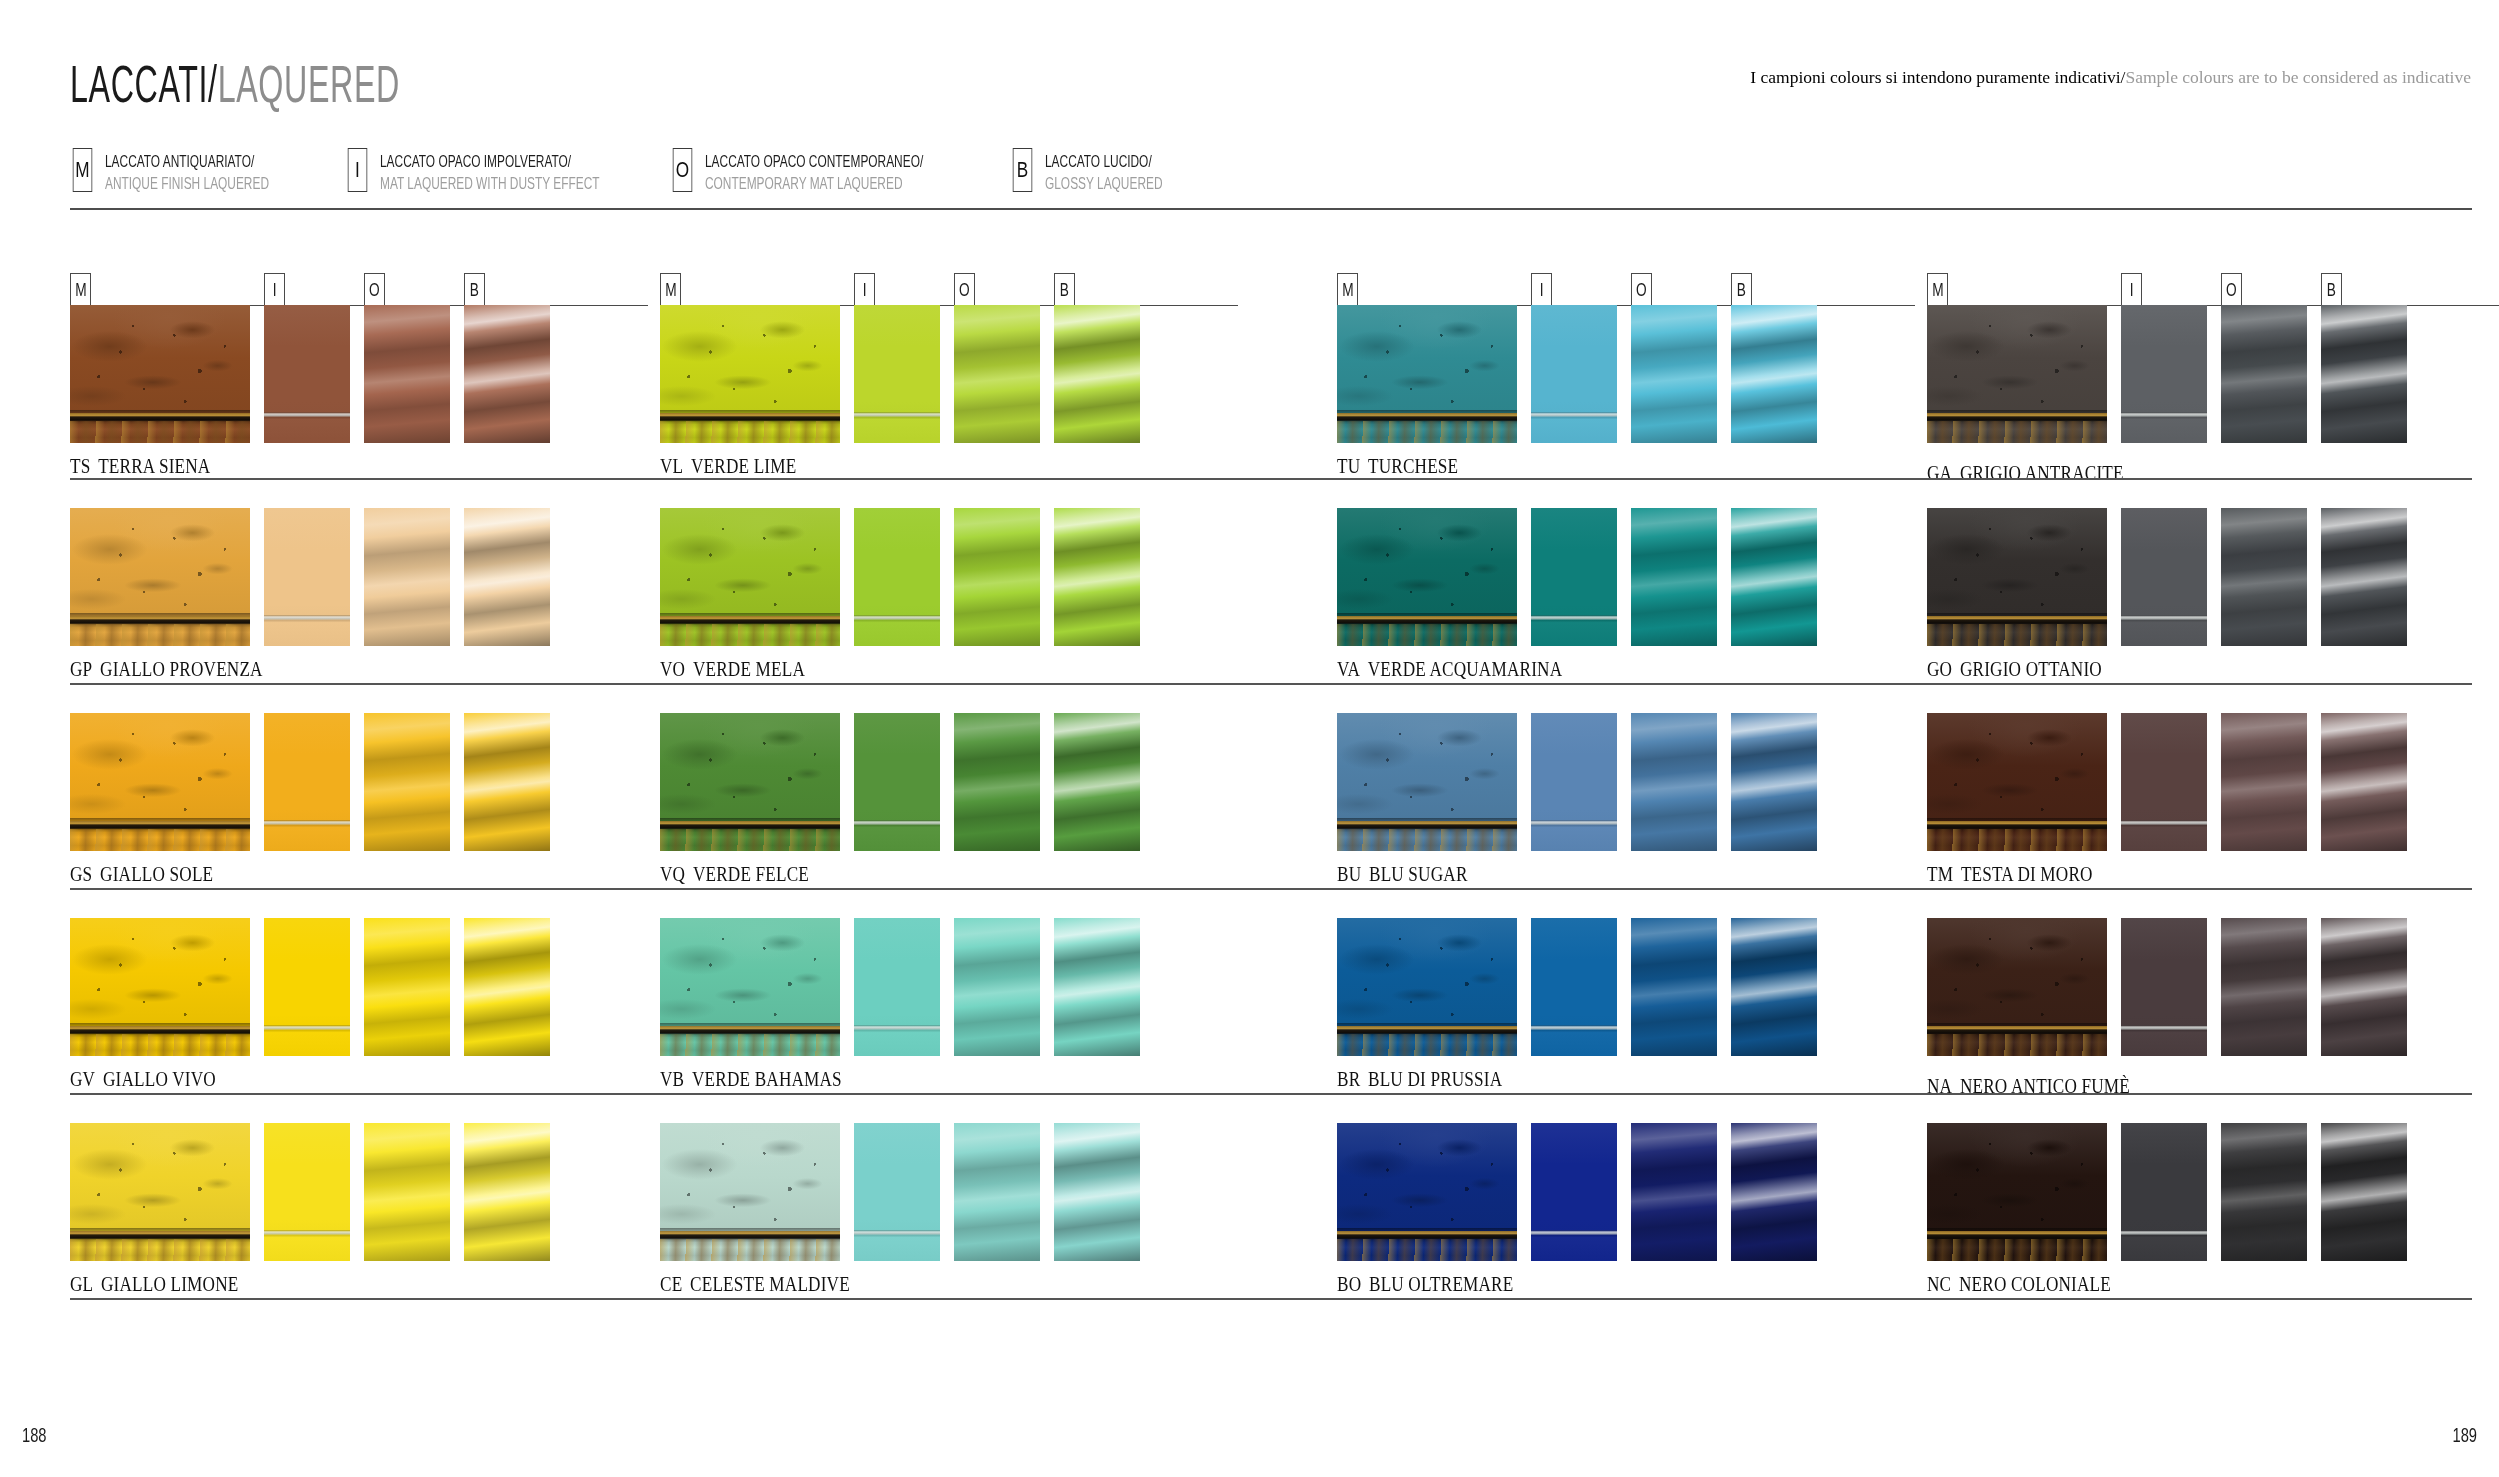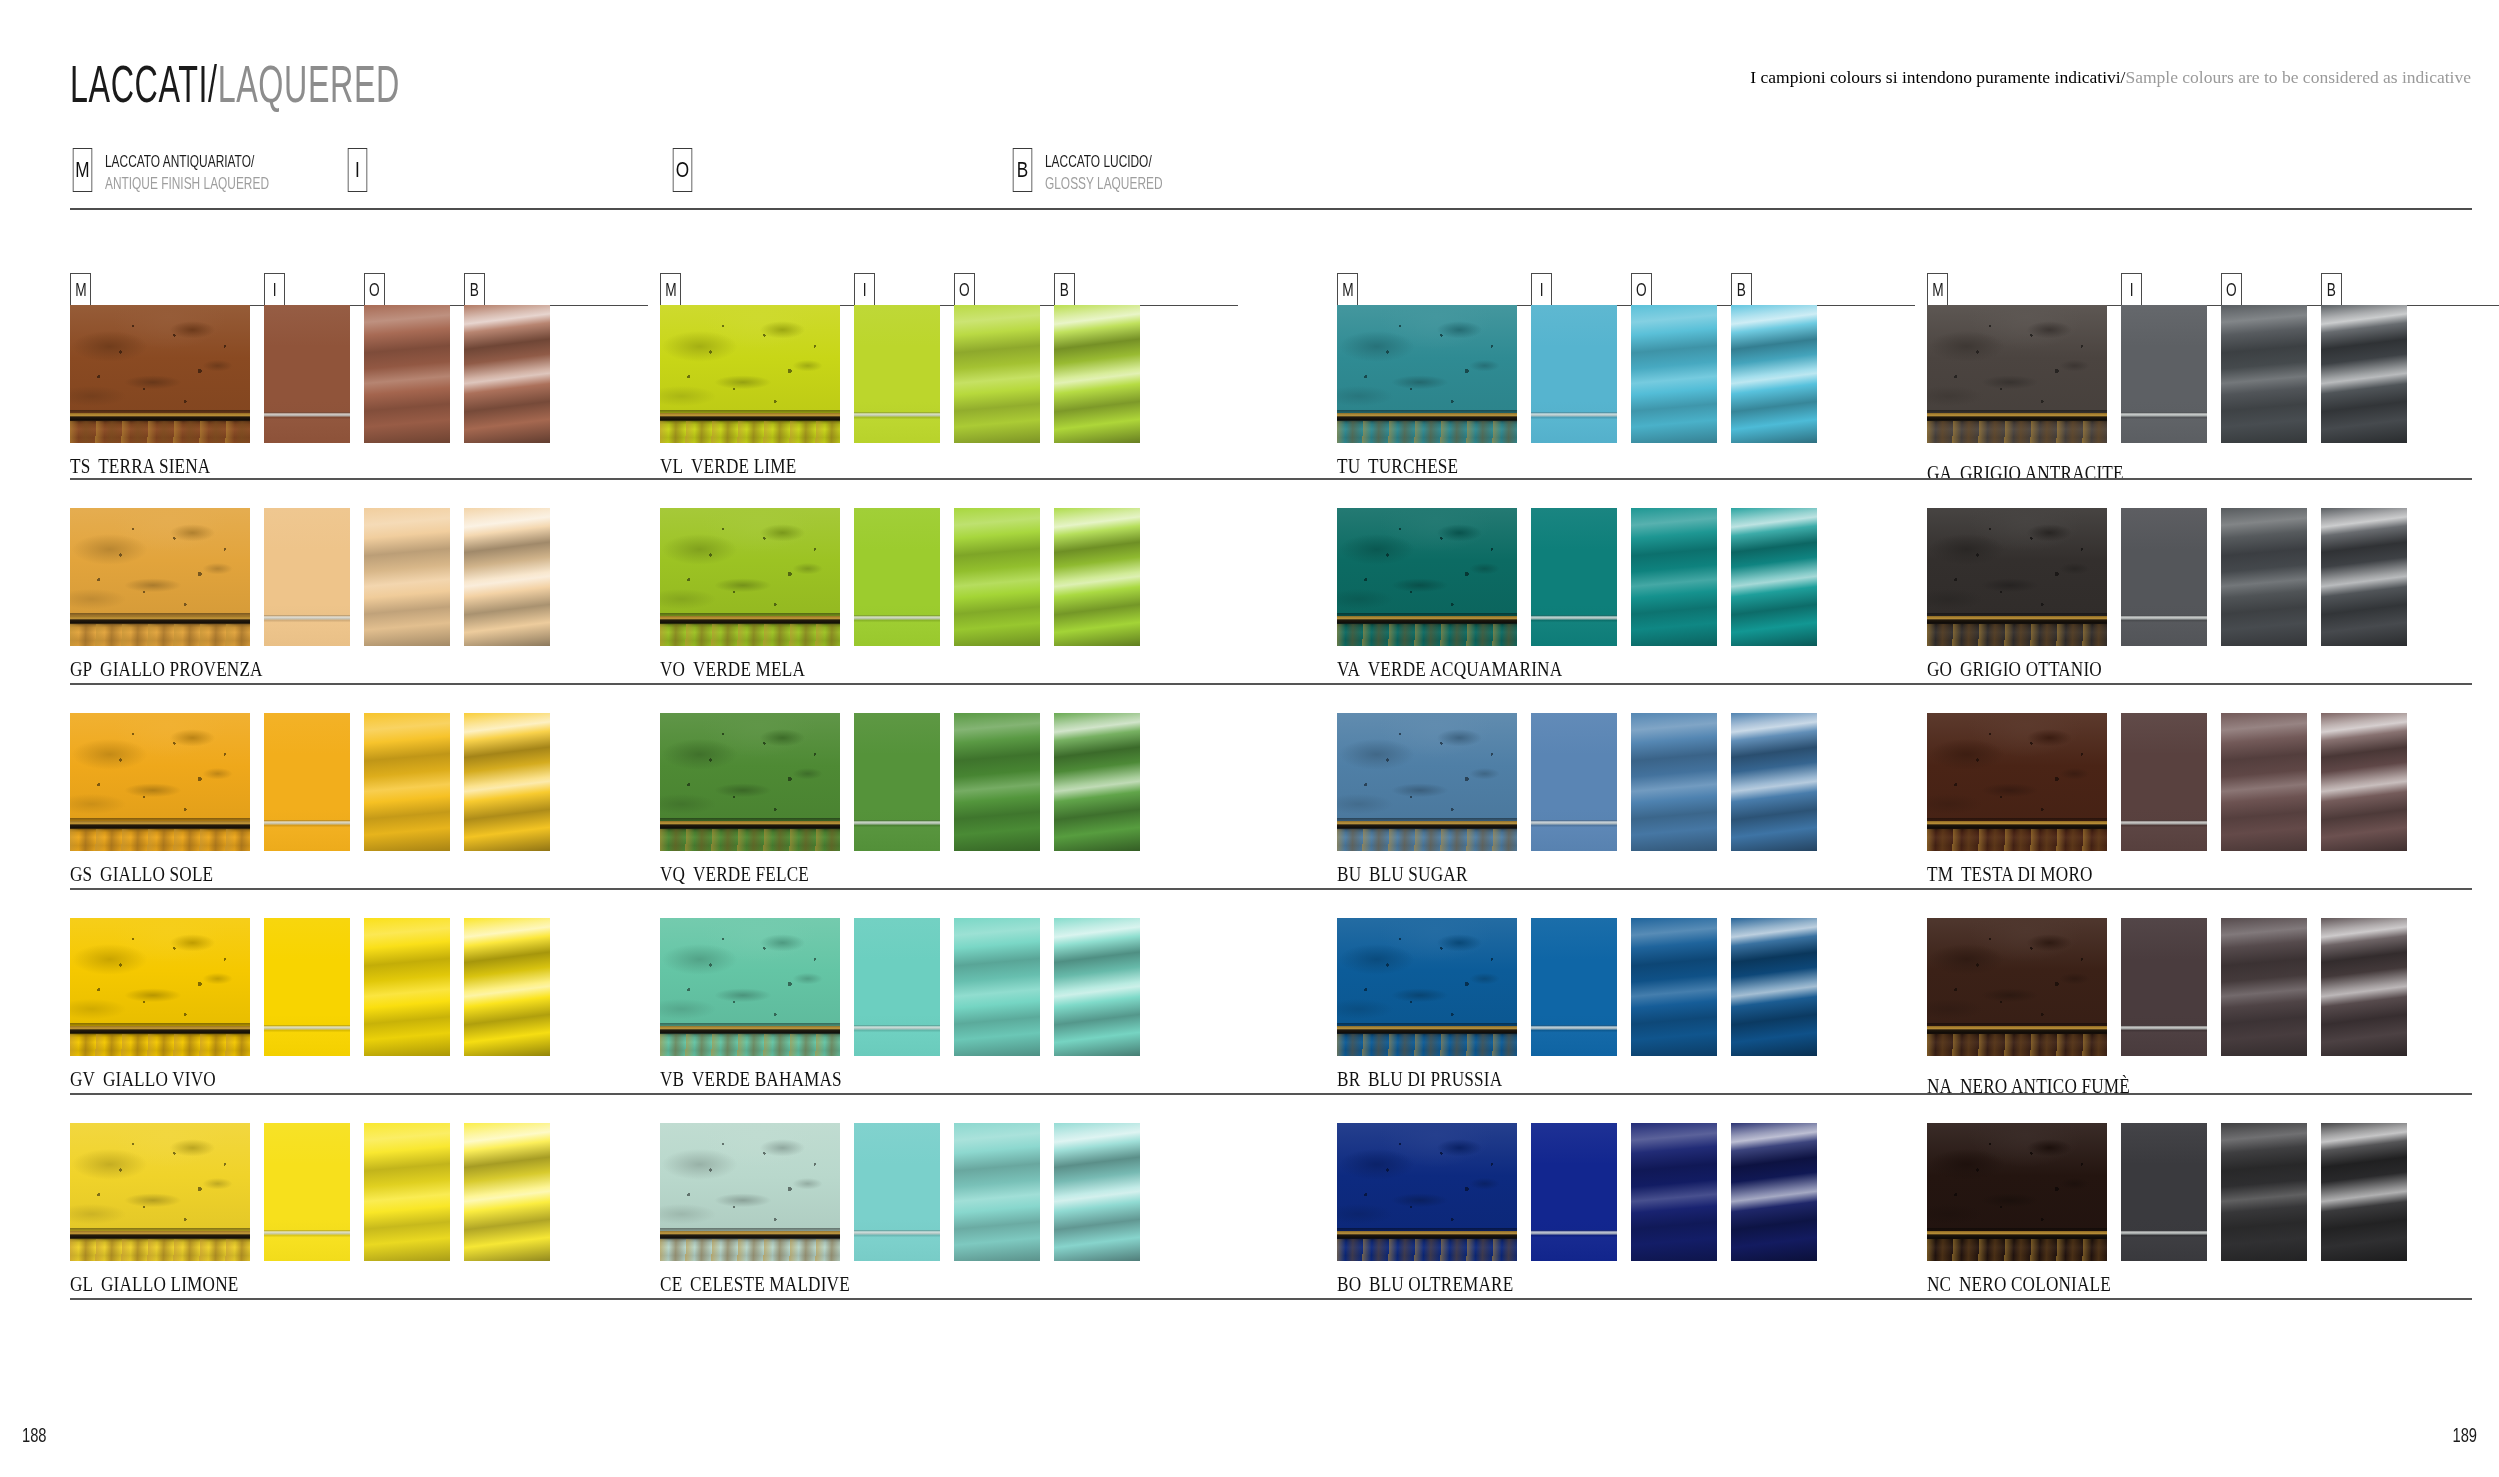--- a/index.html
+++ b/index.html
@@ -203,23 +203,31 @@
 <div id="legend">
     <div class="legend-entry" style="left: 0px;">
       <div class="legend-box">M</div>
       <div class="legend-text">
         <span class="lg-it">LACCATO ANTIQUARIATO/</span>
         <span class="lg-en">ANTIQUE FINISH LAQUERED</span>
       </div>
     </div>
     <div class="legend-entry" style="left: 275px;">
       <div class="legend-box">I</div>
+      <div class="legend-text">
+        <span class="lg-it">LACCATO OPACO IMPOLVERATO/</span>
+        <span class="lg-en">MAT LAQUERED WITH DUSTY EFFECT</span>
+      </div>
     </div>
     <div class="legend-entry" style="left: 600px;">
       <div class="legend-box">O</div>
+      <div class="legend-text">
+        <span class="lg-it">LACCATO OPACO CONTEMPORANEO/</span>
+        <span class="lg-en">CONTEMPORARY MAT LAQUERED</span>
+      </div>
     </div>
     <div class="legend-entry" style="left: 940px;">
       <div class="legend-box">B</div>
       <div class="legend-text">
         <span class="lg-it">LACCATO LUCIDO/</span>
         <span class="lg-en">GLOSSY LAQUERED</span>
       </div>
     </div>
   </div>
 <div id="legend-rule"></div>

